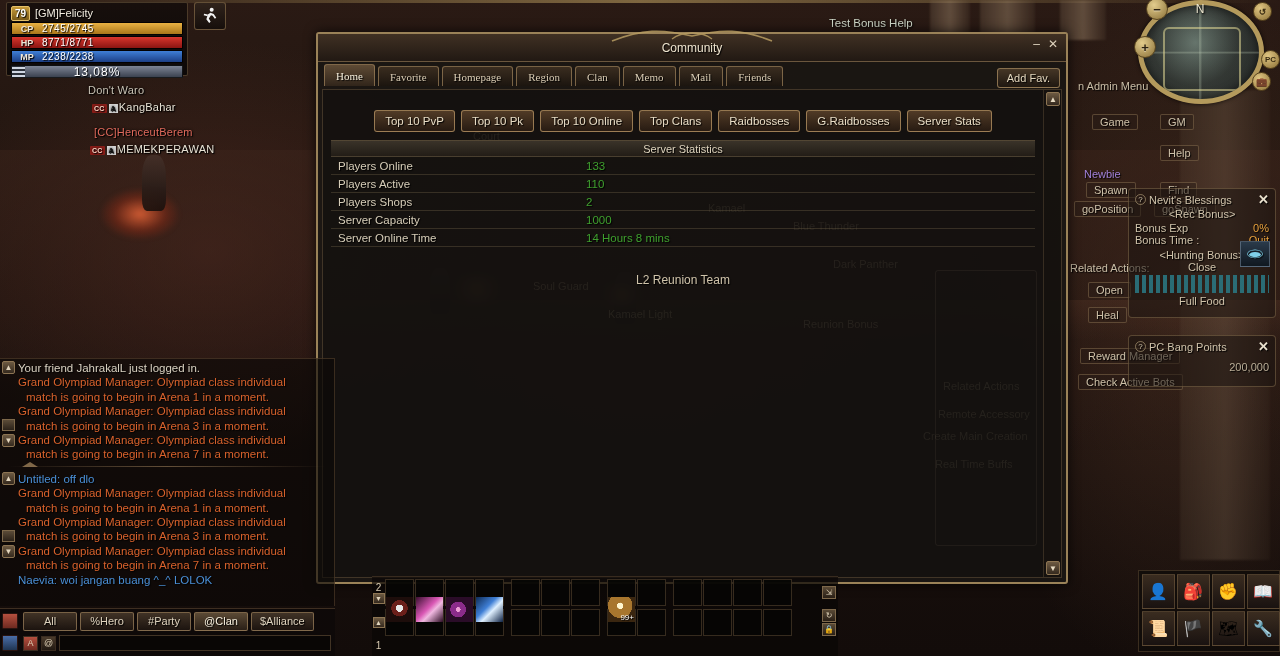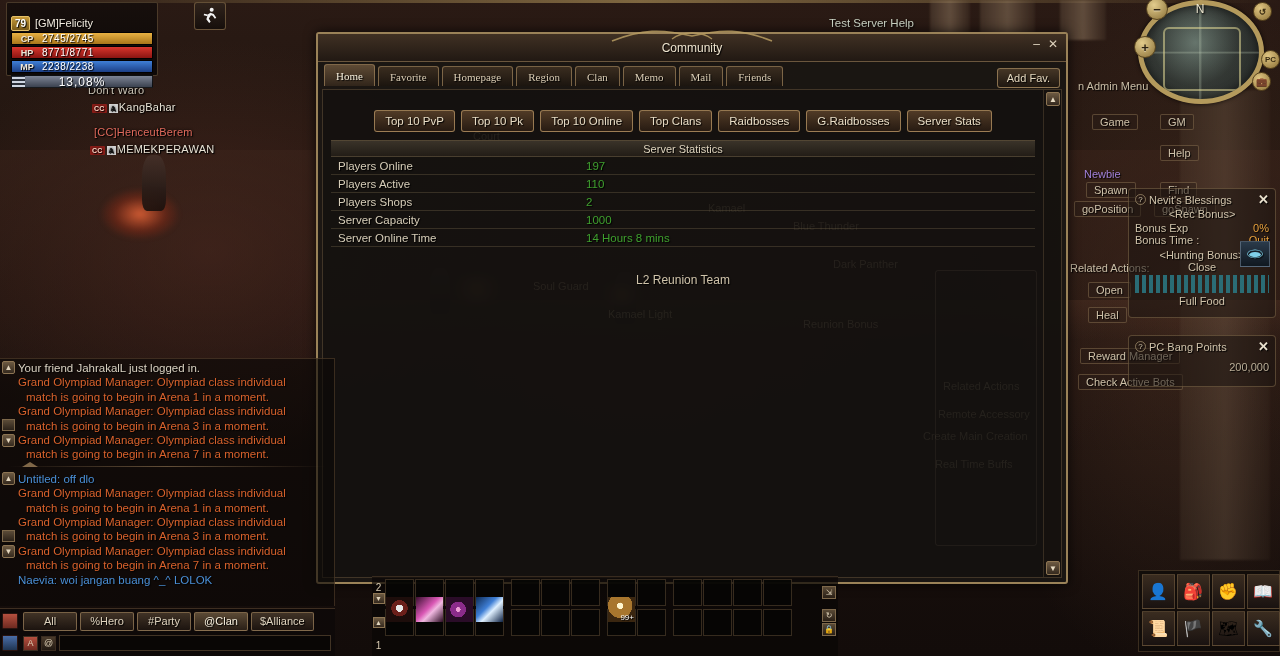--- a/index.html
+++ b/index.html
@@ -84,25 +84,25 @@
     font-weight: bold;
     padding: 0 2px;
     vertical-align: middle;
     margin-right: 1px;
     line-height: 9px;
   }
 
   
   #status-window {
     position: absolute; left: 6px; top: 2px;
-    width: 152px; height: 74px;
+    width: 182px; height: 74px;
     background: linear-gradient(180deg, rgba(22,15,12,0.93), rgba(12,8,7,0.95));
     border: 1px solid rgba(120,96,68,0.55);
     border-radius: 2px;
-    padding: 12px 4px;
+    padding: 2px 4px;
   }
   .status-top { display: flex; align-items: center; height: 16px; }
   .lvl-badge {
     width: 19px; height: 15px;
     background: linear-gradient(180deg,#c79b3a,#7a5a18);
     border: 1px solid #e4c067;
     border-radius: 2px;
     color: #fff;
     font-size: 10px; font-weight: bold;
     display: flex; align-items: center; justify-content: center;
@@ -608,21 +608,21 @@
     <div class="flare" style="left:596px;top:284px;width:52px;height:22px;"></div>
   </div>
 
   <div>
       <div class="world-name" style="left: 88px; top: 84px; color: rgb(200, 194, 180);"><span>Don't Waro</span></div>
       <div class="world-name" style="left: 92px; top: 101px; color: rgb(232, 226, 212);"><span class="cc-badge">CC</span><span class="a-badge">A</span><span>KangBahar</span></div>
       <div class="world-name" style="left: 94px; top: 126px; color: rgb(224, 106, 92);"><span>[CC]HenceutBerem</span></div>
       <div class="world-name" style="left: 90px; top: 143px; color: rgb(232, 226, 212);"><span class="cc-badge">CC</span><span class="a-badge">A</span><span>MEMEKPERAWAN</span></div>
     </div>
 
-  <div id="test-server-help">Test Server Help</div>
+  <div id="test-server-help">Test Bonus Help</div>
 
   <div id="status-window">
     <div class="status-top">
       <div class="lvl-badge">79</div>
       <div class="char-name">[GM]Felicity</div>
     </div>
     <div id="status-bars">
         <div class="bar bar-cp">
           <div class="bar-fill" style="width: 100%;"></div>
           <div class="bar-lbl">CP</div>
@@ -792,21 +792,21 @@
               <span>G.Raidbosses</span>
             </div>
             <div class="bbs-btn">
               <span>Server Stats</span>
             </div>
           </div>
         <div class="bbs-section-title">Server Statistics</div>
         <div class="stat-table" id="stat-table">
             <div class="stat-row">
               <div class="stat-label">Players Online</div>
-              <div class="stat-value" style="color: rgb(63, 160, 46);">197</div>
+              <div class="stat-value" style="color: rgb(63, 160, 46);">133</div>
             </div>
             <div class="stat-row">
               <div class="stat-label">Players Active</div>
               <div class="stat-value" style="color: rgb(63, 160, 46);">110</div>
             </div>
             <div class="stat-row">
               <div class="stat-label">Players Shops</div>
               <div class="stat-value" style="color: rgb(63, 160, 46);">2</div>
             </div>
             <div class="stat-row">

